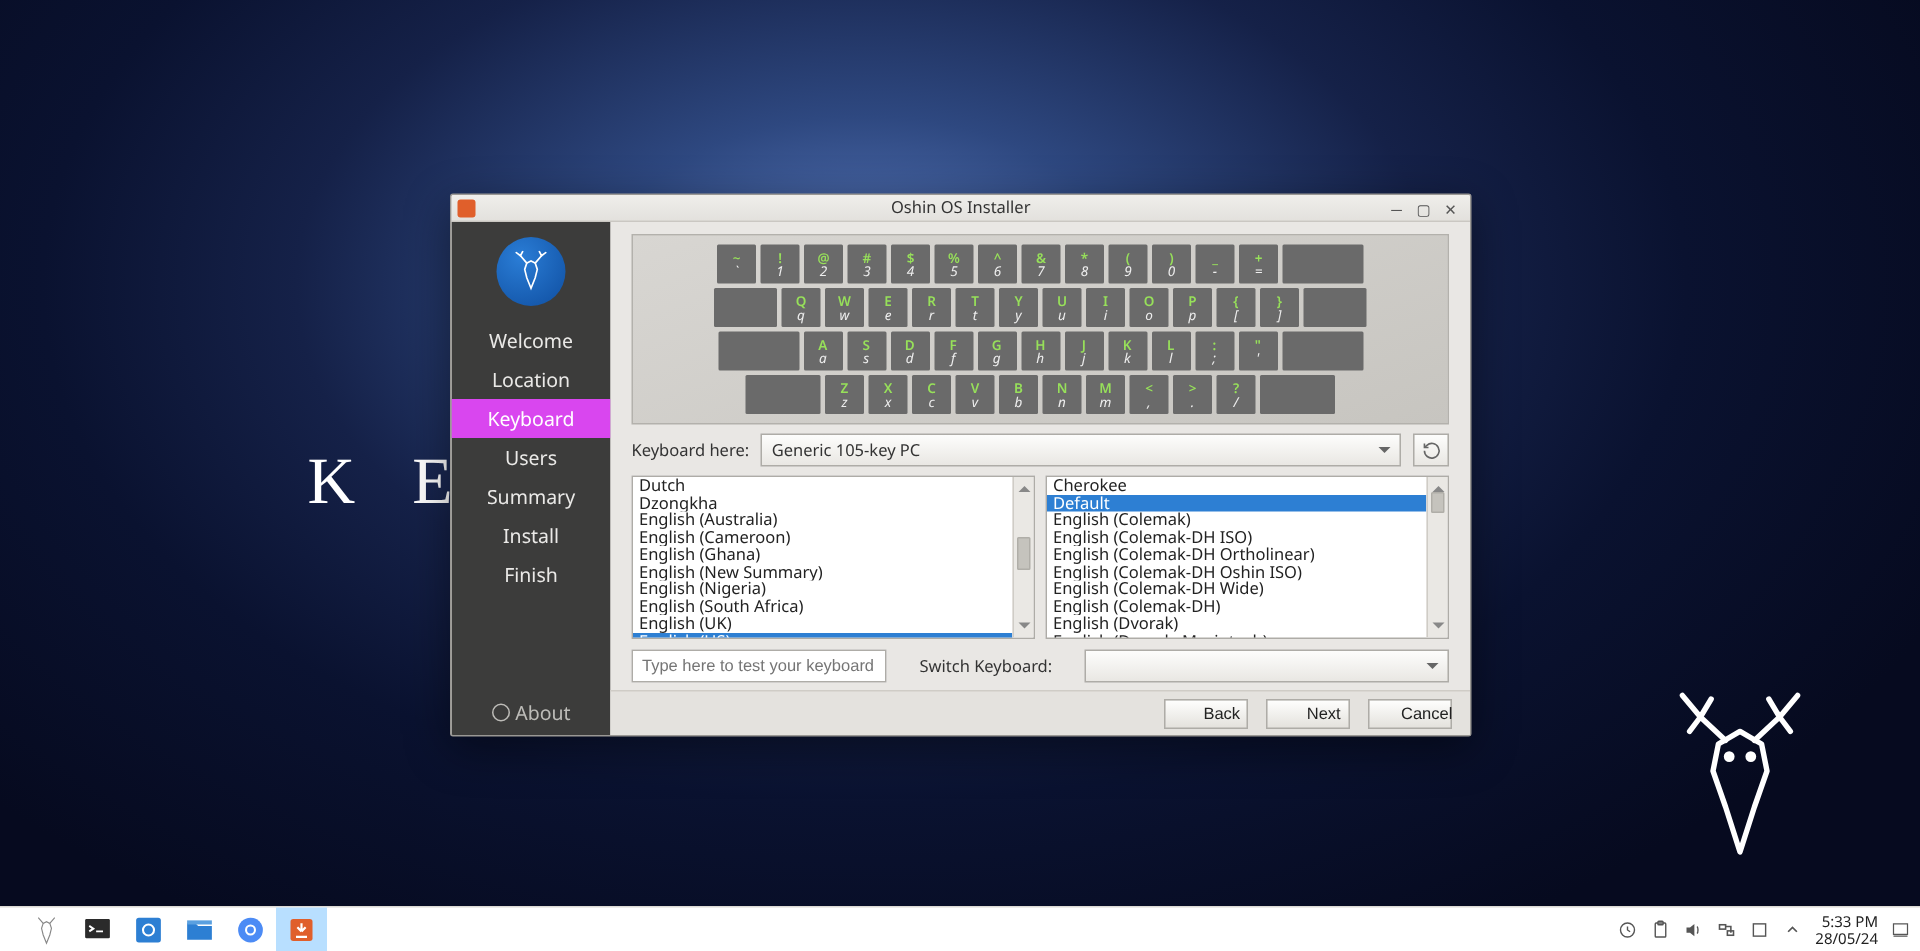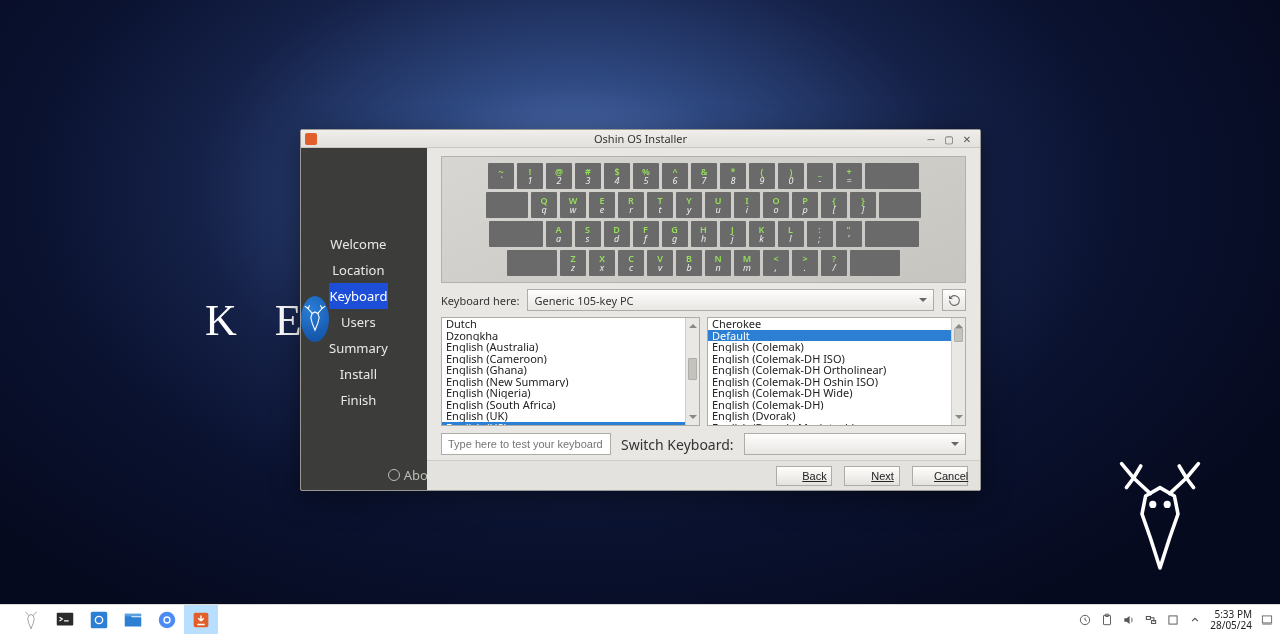--- a/index.html
+++ b/index.html
@@ -21,26 +21,26 @@
   background:#e9e7e4; border:1px solid #9a9894; border-radius:2px;
   box-shadow:0 8px 30px rgba(0,0,0,.45); display:flex; flex-direction:column; overflow:hidden;justify-content:center; }
 .titlebar { height:18px; background:linear-gradient(#efeeeb,#e3e1dd); border-bottom:1px solid #cac7c2;
   display:flex; align-items:center; position:relative; font-size:11px; color:#333; }
 .titlebar .icon { width:12px; height:12px; margin:0 4px; background:#e05f2b; display:inline-block; border-radius:2px;}
 .titlebar .ttl { position:absolute; left:50%; transform:translateX(-50%); }
 .titlebar .btns { margin-left:auto; display:flex; gap:4px; padding-right:6px;}
 .titlebar .btns span { width:14px;height:14px;display:inline-flex;align-items:center;justify-content:center;color:#555;cursor:pointer;font-size:10px;}
 
 .body { flex:1; display:flex; min-height:0;}
-.sidebar { width:126px; background:#3c3c3b; color:#e7e7e6; display:flex;flex-direction:row;align-items:center;padding-top:6px;}
+.sidebar { width:106px; background:#3c3c3b; color:#e7e7e6; display:flex;flex-direction:column;align-items:center;padding-top:6px;}
 .logo-c { width:46px;height:46px;border-radius:50%; background:radial-gradient(circle at 35% 30%,#2a7dd6,#0f4ea0); display:flex;align-items:center;justify-content:center; margin:4px 0 10px;}
 .logo-c svg{width:28px;height:28px;}
 .steps{width:100%;}
 .step{height:26px;display:flex;align-items:center;justify-content:center;font-size:13px;color:#eae9e7;}
-.step.active{background:#1d4ed8;color:#fff;}
+.step.active{background:#d946ef;color:#fff;}
 .about{margin-top:auto;padding:6px 0;font-size:13px;color:#bdbcb8;display:flex;align-items:center;gap:4px;}
 .about::before{content:"";width:10px;height:10px;border:1.5px solid #bdbcb8;border-radius:50%;display:inline-block;position:relative;}
 
 .main{flex:1;background:#e9e7e4;display:flex;flex-direction:column;min-width:0;}
 .kbd-wrap{padding:8px 14px 2px;}
 .kbd{background:linear-gradient(160deg,#d8d6d2,#c7c5c0);border:1px solid #b3b1ac;padding:6px;display:flex;flex-direction:column;gap:3px;}
 .krow{display:flex;gap:3px;justify-content:center;}
 .key{background:#6a6a6a;height:26px;display:flex;flex-direction:column;align-items:center;justify-content:center;color:#ddd;font-size:9px;line-height:1;padding:0 1px;border-radius:1px;}
 .key .t{color:#97e05a;font-weight:600;}
 .key .b{color:#eee;font-style:italic;}
@@ -56,29 +56,29 @@
 .listbox{flex:1;border:1px solid #aeaca7;background:#fff;position:relative;overflow:hidden;min-height:0;display:flex;}
 .listul{flex:1;list-style:none;overflow:hidden;font-size:11px;color:#222;}
 .listul li{padding:0 4px;height:11.5px;line-height:11.5px;white-space:nowrap;overflow:hidden;}
 .listul li.sel{background:#2d7fd3;color:#fff;}
 .scrollbar{width:14px;background:#eae8e4;border-left:1px solid #cfccc6;position:relative;}
 .scrollbar::before,.scrollbar::after{content:"";position:absolute;left:3px;width:0;height:0;border:4px solid transparent;}
 .scrollbar::before{top:2px;border-bottom-color:#888;}
 .scrollbar::after{bottom:2px;border-top-color:#888;}
 .thumb{position:absolute;left:2px;right:2px;background:#c5c3bd;border:1px solid #b0aea8;border-radius:1px;}
 
-.test-row{display:flex;align-items:center;gap:10px;padding:5px 14px;}
+.test-row{display:flex;align-items:center;gap:22px;padding:5px 14px;}
 .test-row input{height:22px;border:1px solid #aeaca7;padding:0 6px;font-size:11px;color:#888;width:170px;background:#fff;}
-.test-row .lbl{font-size:14px;color:#333;}
+.test-row .lbl{font-size:11px;color:#333;}
 .test-row .switch{flex:1;height:22px;border:1px solid #aeaca7;background:linear-gradient(#fdfdfc,#e9e7e3);position:relative;}
 .test-row .switch::after{content:"";position:absolute;right:6px;top:50%;border:4px solid transparent;border-top-color:#666;transform:translateY(-2px);}
 
 .footer{height:30px;border-top:1px solid #cfccc6;background:#e4e2de;display:flex;align-items:center;justify-content:flex-end;gap:12px;padding:0 12px;}
 .footer button{width:56px;height:20px;border:1px solid #aeaca7;background:linear-gradient(#fefefd,#e4e2dd);font-size:11px;color:#222;cursor:pointer;}
-.footer button .u{text-decoration:underline;padding-left:21px;}
+.footer button .u{padding-left:21px;}
 
 
 .taskbar{position:absolute;left:0;right:0;bottom:0;height:30px;background:#fff;border-top:1px solid #dcdad5;display:flex;align-items:center;padding-left:14px;}
 .tb-btn{width:34px;height:30px;display:flex;align-items:center;justify-content:center;}
 .tb-btn.active{background:#b8dfff;}
 .tb-sep{flex:1;}
 .tray{display:flex;align-items:center;gap:8px;padding-right:6px;color:#333;}
 .clock{font-size:10px;line-height:1.1;text-align:right;color:#222;}
 .tray-ic{width:14px;height:14px;display:flex;align-items:center;justify-content:center;}
 .tray-ic svg{width:14px;height:14px;}

